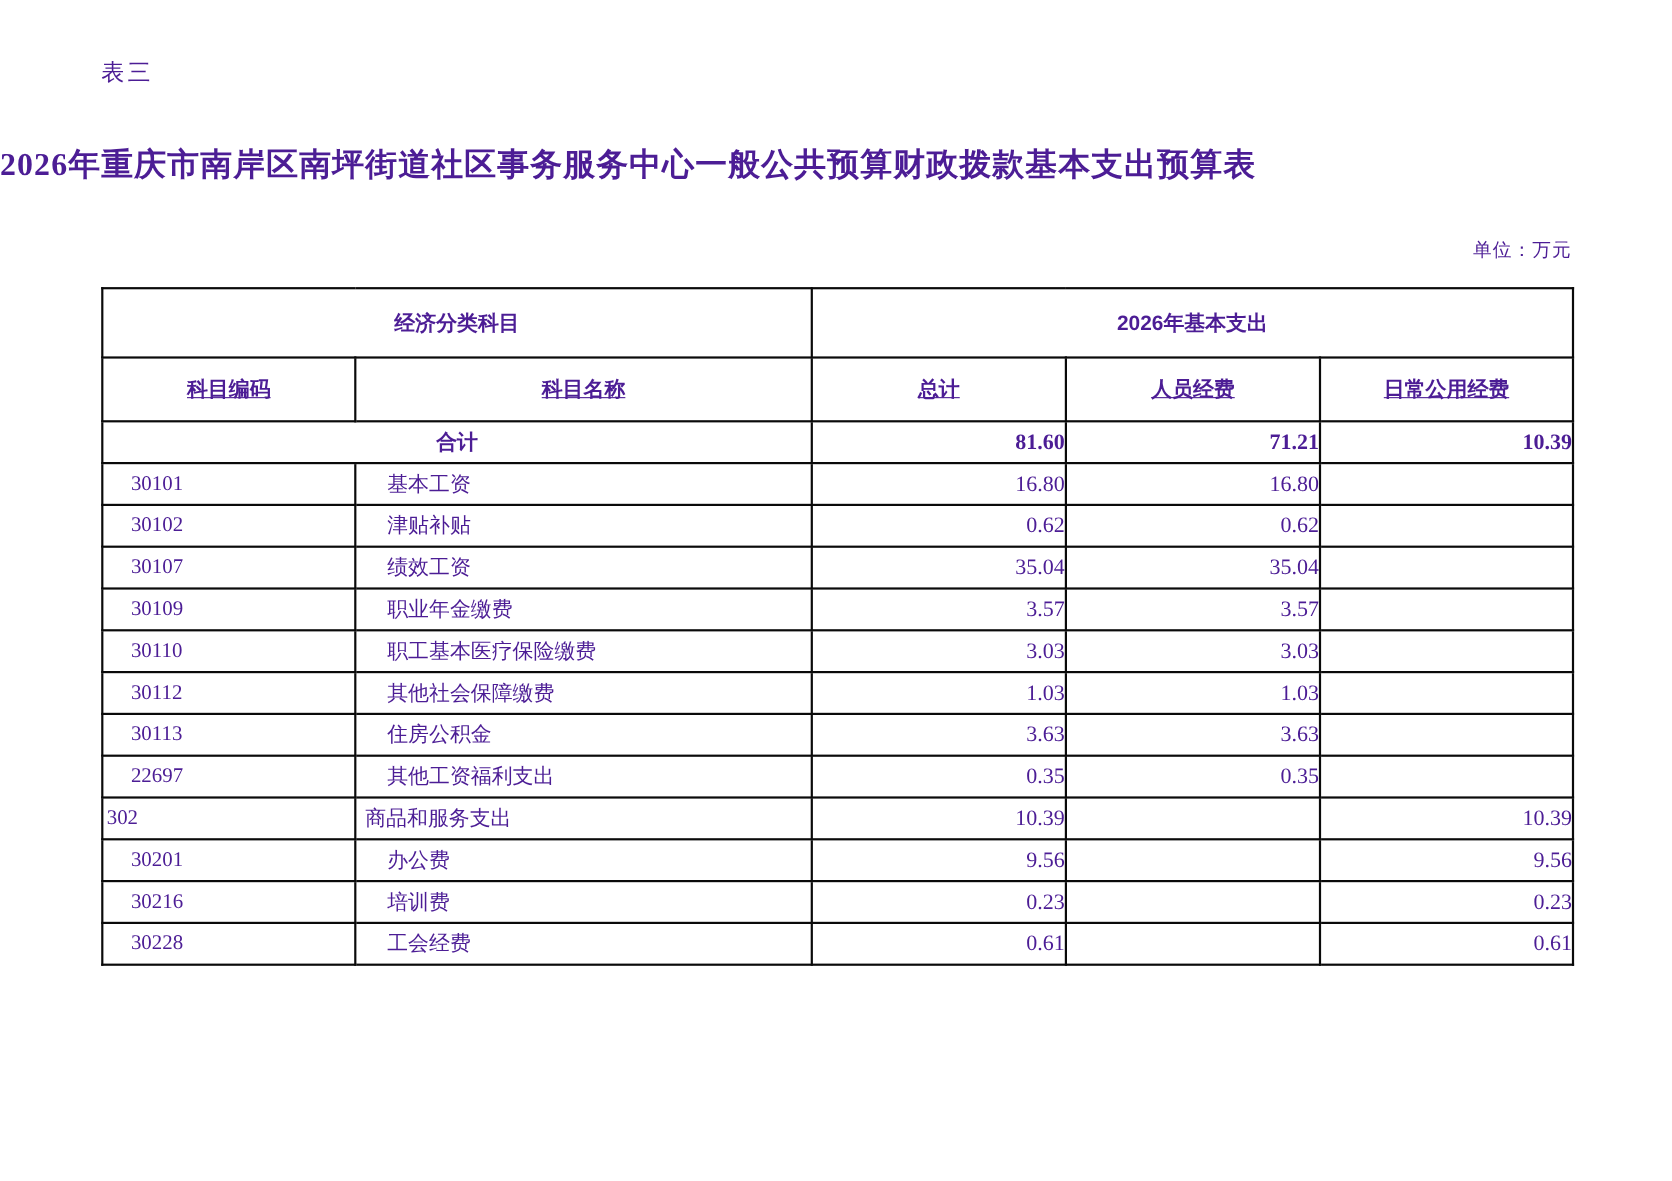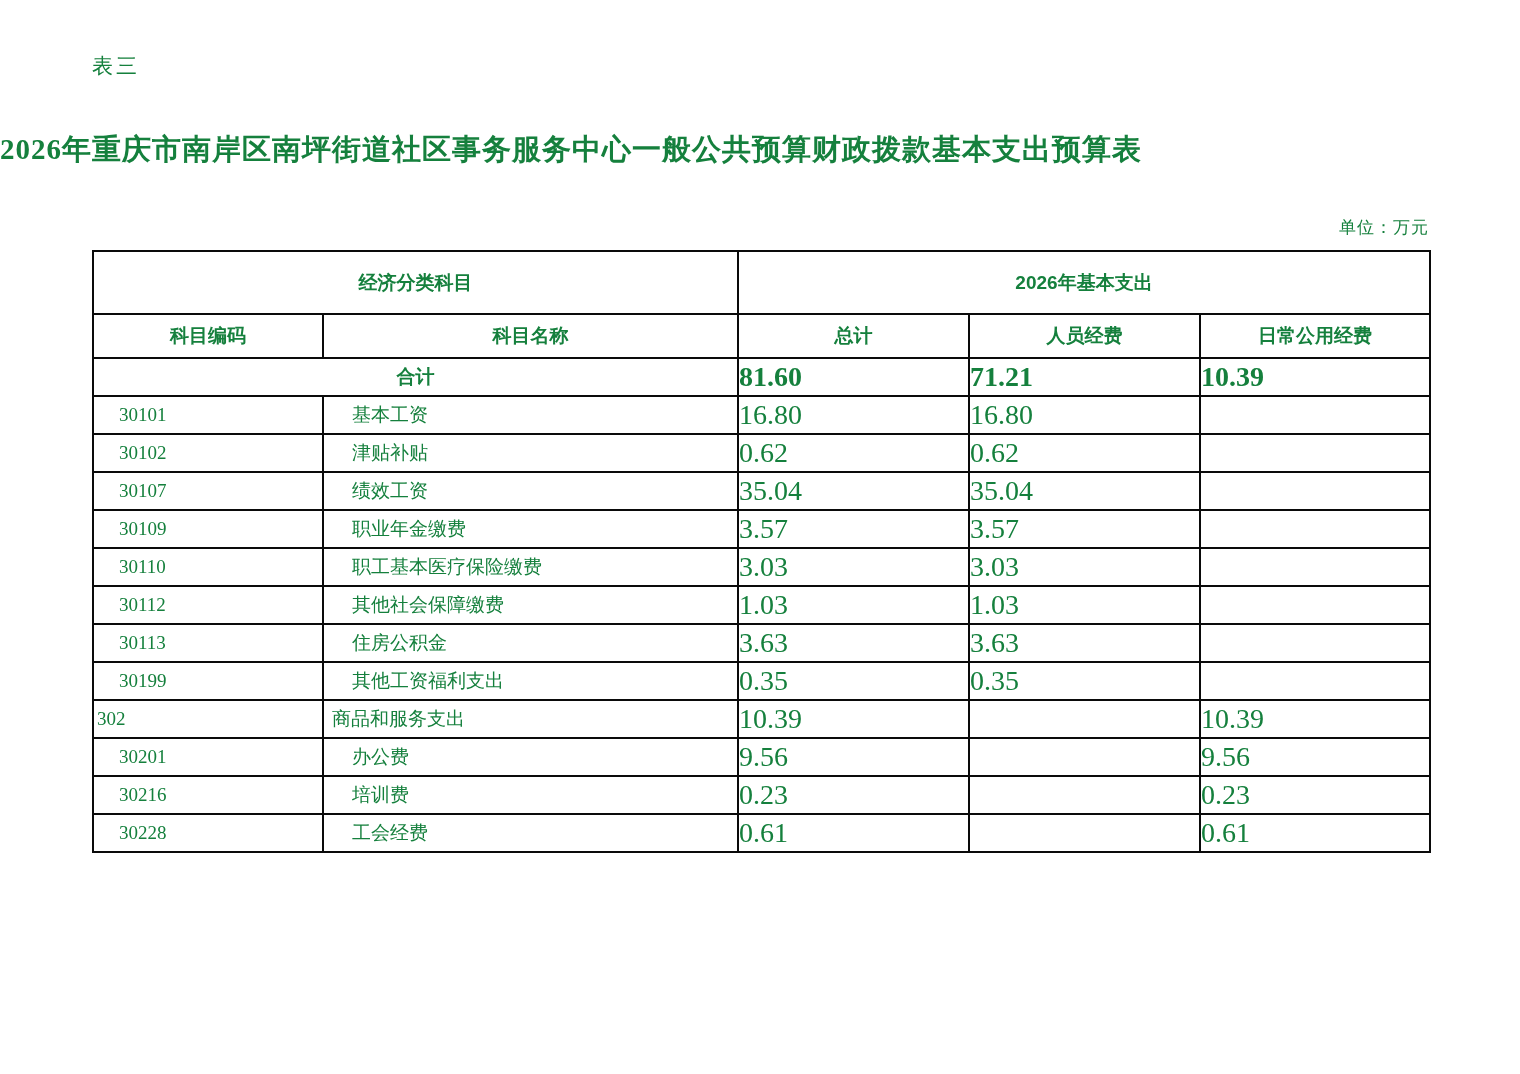--- a/index.html
+++ b/index.html
@@ -5,21 +5,21 @@
   html, body {
     margin: 0;
     padding: 0;
     background: #ffffff;
   }
   .page {
     position: relative;
     width: 1520px;
     height: 1074px;
     background: #ffffff;
-    color: #15803d;
+    color: #4c1d95;
     font-family: "Liberation Serif", serif;
     overflow: hidden;
   }
   .table-label {
     position: absolute;
     left: 92px;
     top: 52px;
     font-size: 21px;
     letter-spacing: 3px;
     font-family: "DejaVu Serif", serif;
@@ -39,36 +39,36 @@
     position: absolute;
     right: 91px;
     top: 216px;
     font-size: 17px;
     font-family: "DejaVu Serif", serif;
     letter-spacing: 1px;
   }
   .table-wrap {
     position: absolute;
     left: 92px;
-    top: 250px;
+    top: 261px;
   }
   table.budget {
     border-collapse: collapse;
     table-layout: fixed;
     width: 1337px;
   }
   table.budget th,
   table.budget td {
     border: 2px solid #0a0a0a;
     padding: 0;
     overflow: hidden;
     white-space: nowrap;
   }
   tr.h1 { height: 63px; }
-  tr.h2 { height: 44px; }
+  tr.h2 { height: 58px; text-decoration: underline; }
   tr.r  { height: 38px; }
   th.hdr {
     font-family: "Liberation Sans", sans-serif;
     font-weight: bold;
     font-size: 19px;
     text-align: center;
     vertical-align: middle;
   }
   td.code {
     font-family: "Liberation Serif", serif;
@@ -77,21 +77,22 @@
     vertical-align: middle;
   }
   td.name {
     font-family: "Liberation Serif", serif;
     font-size: 19px;
     text-align: left;
     vertical-align: middle;
   }
   td.num {
     font-family: "Liberation Serif", serif;
-    font-size: 28px;
+    font-size: 20px;
+    text-align: right;
     vertical-align: middle;
     padding-right: 4px;
   }
   tr.total-row td.label {
     font-family: "Liberation Sans", sans-serif;
     font-weight: bold;
     font-size: 19px;
     text-align: center;
     vertical-align: middle;
   }
@@ -184,21 +185,21 @@
             <td class="num"></td>
           </tr>
           <tr class="r">
             <td class="code lvl2">30113</td>
             <td class="name lvl2">住房公积金</td>
             <td class="num">3.63</td>
             <td class="num">3.63</td>
             <td class="num"></td>
           </tr>
           <tr class="r">
-            <td class="code lvl2">30199</td>
+            <td class="code lvl2">22697</td>
             <td class="name lvl2">其他工资福利支出</td>
             <td class="num">0.35</td>
             <td class="num">0.35</td>
             <td class="num"></td>
           </tr>
           <tr class="r">
             <td class="code lvl1">302</td>
             <td class="name lvl1">商品和服务支出</td>
             <td class="num">10.39</td>
             <td class="num"></td>

